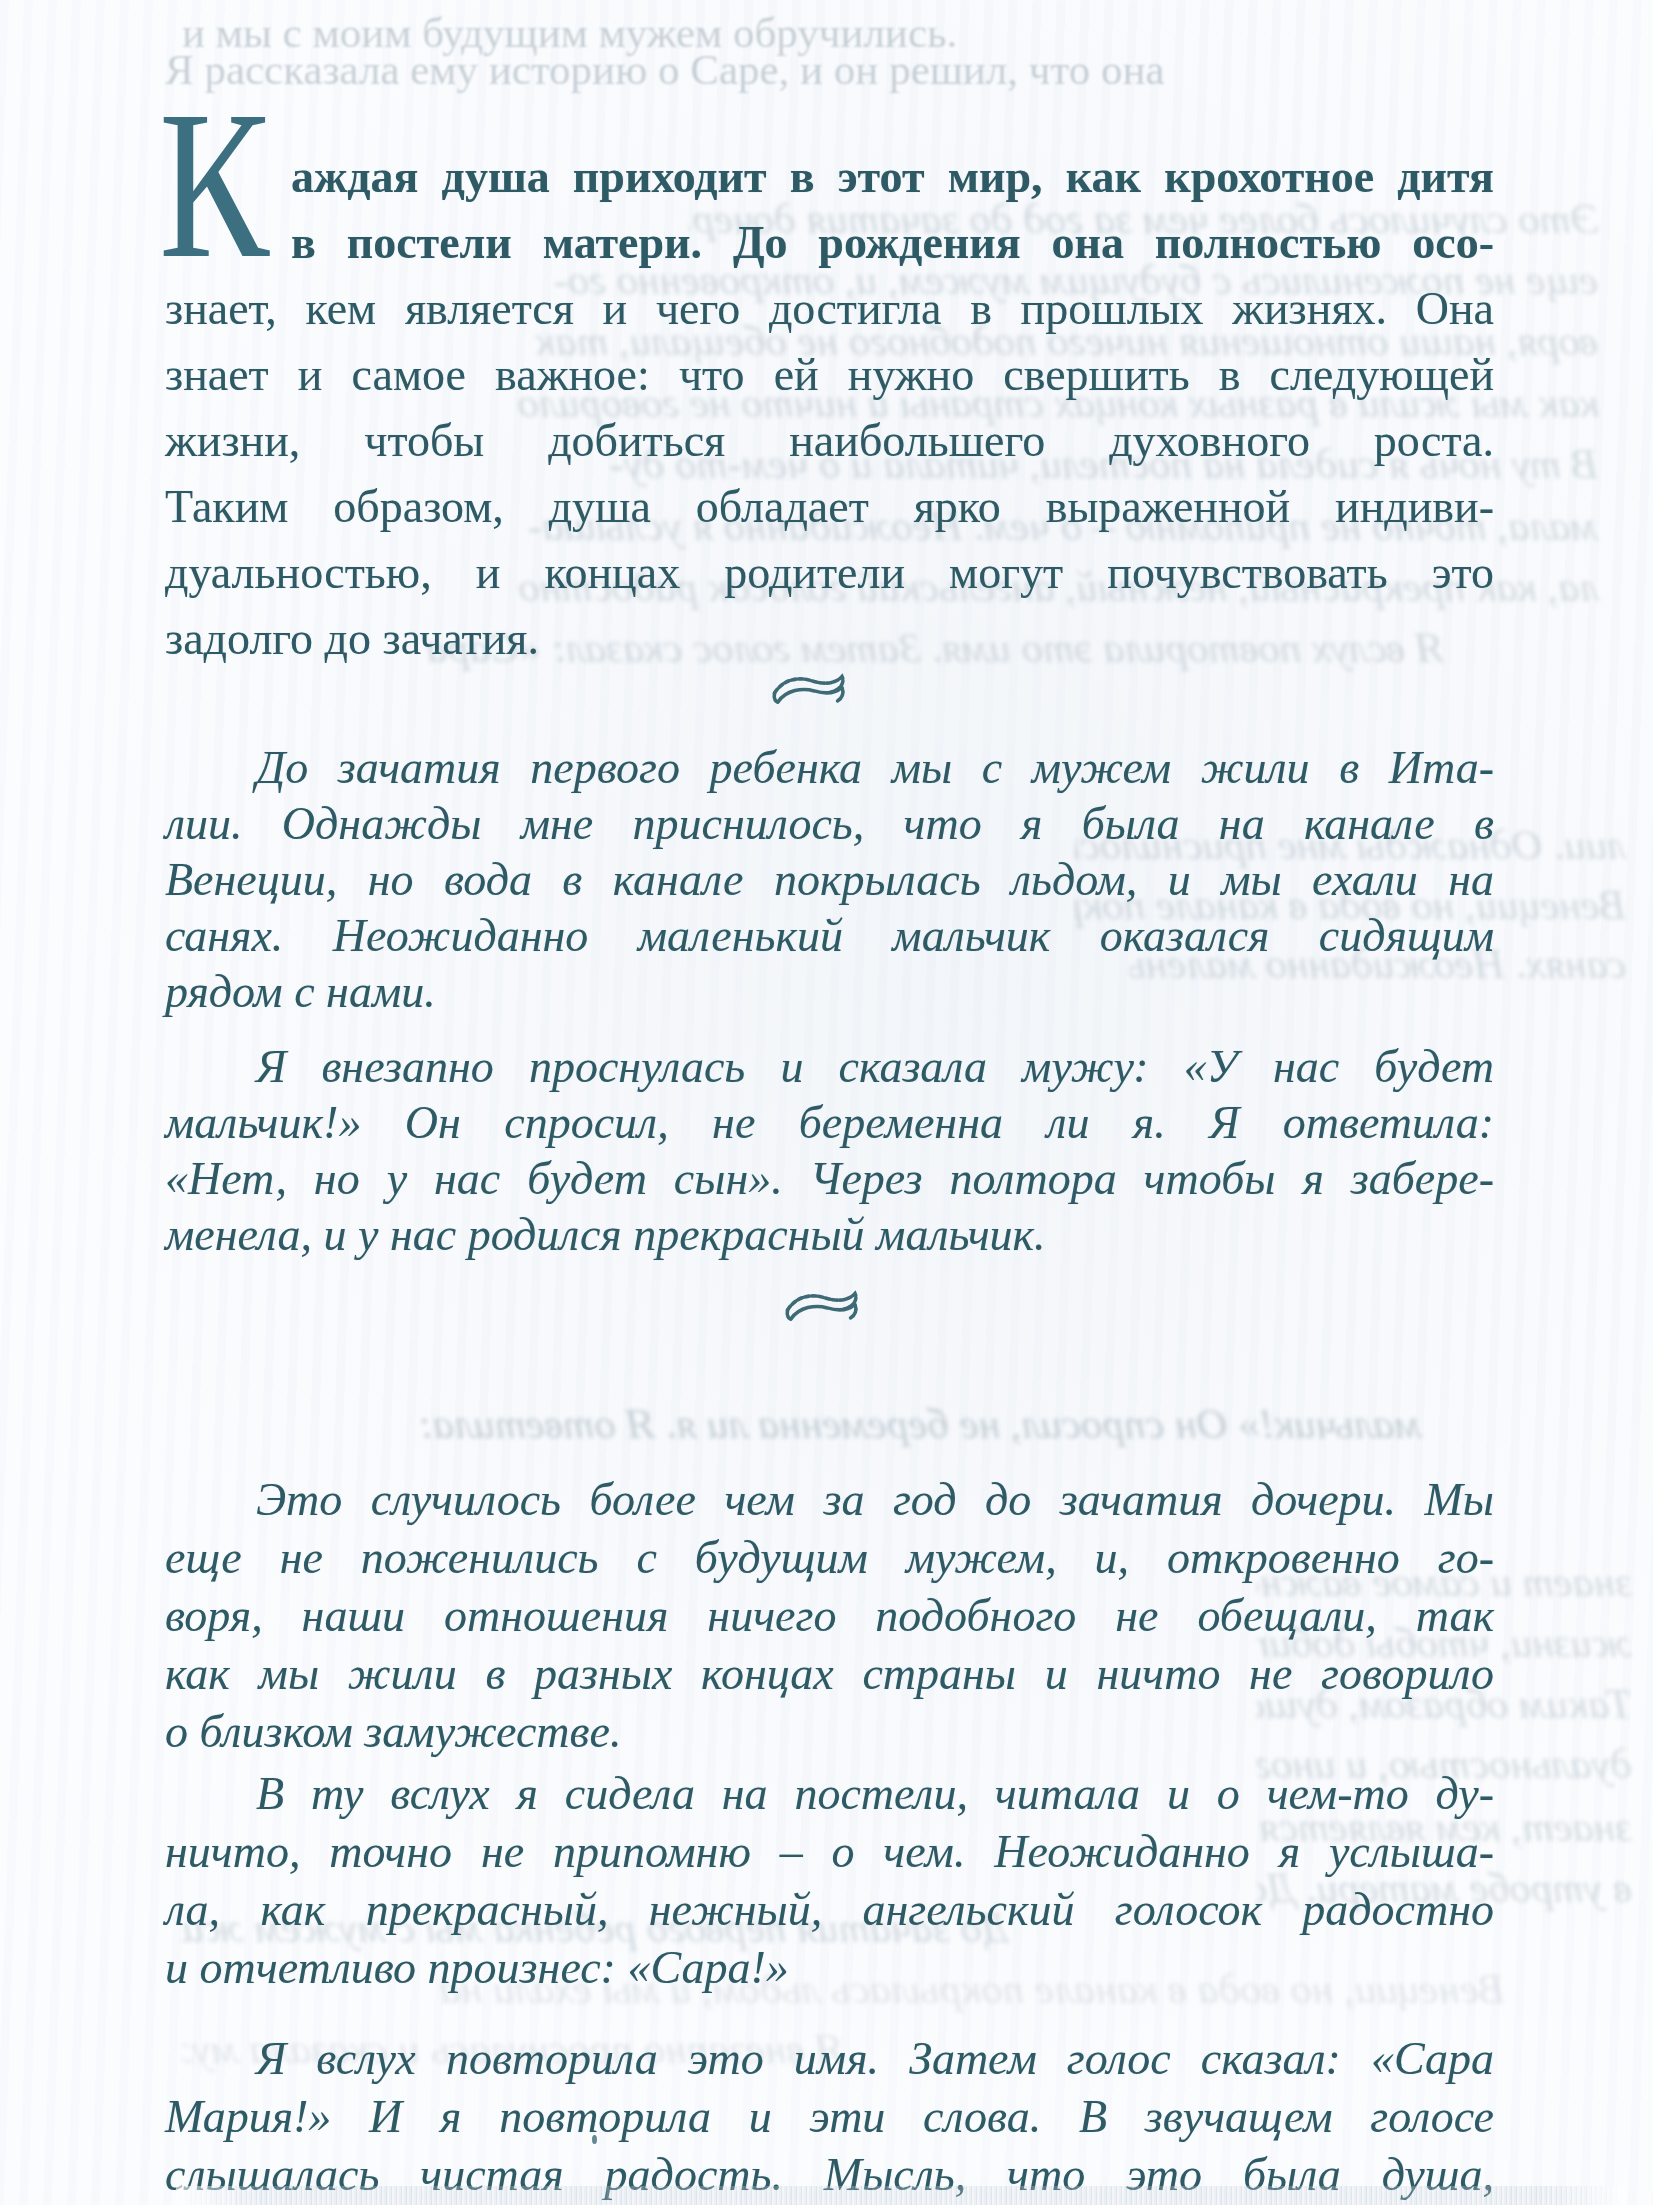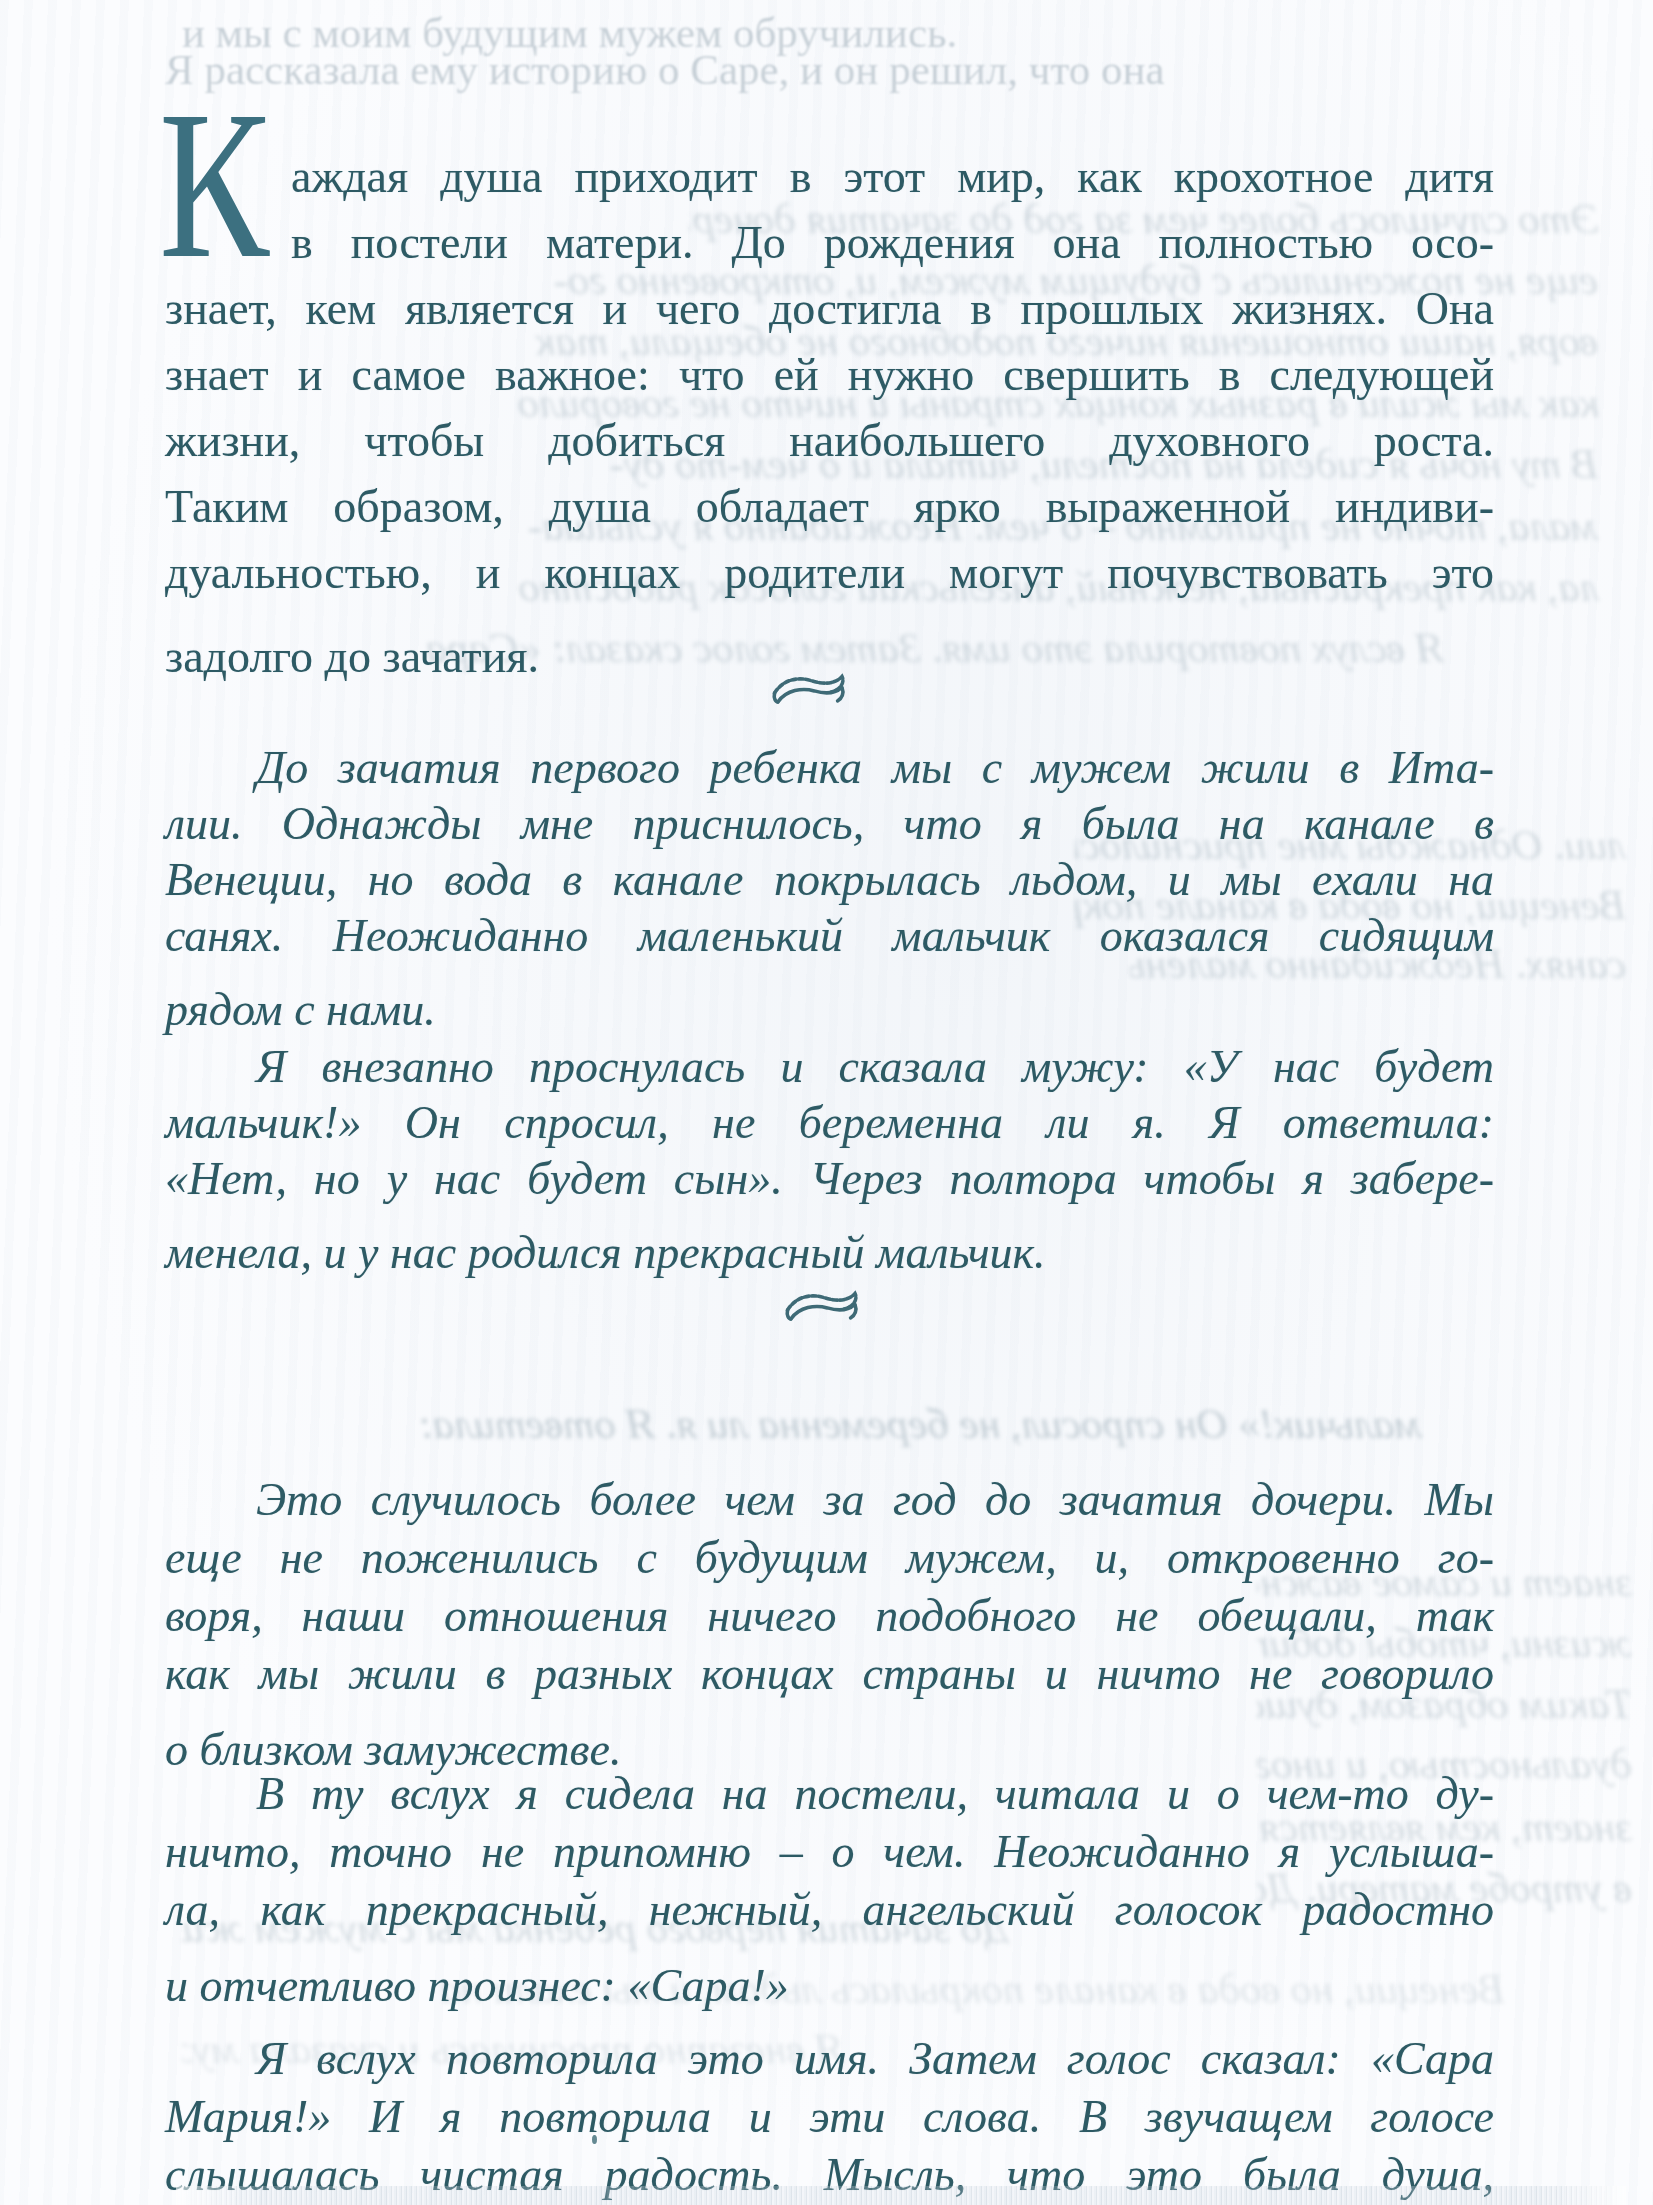--- a/index.html
+++ b/index.html
@@ -27,25 +27,25 @@
     position:absolute; left:592px; top:2135px; width:5px; height:9.4px;
     background:#3f6b77; border-radius:50%; opacity:.8;
   }
 
   .content { position:absolute; left:165px; top:0; width:1329px; color:#2d5a64; }
   .para { position:absolute; left:0; width:100%; }
   .line {
     display:block; text-align:justify; text-align-last:justify;
     text-shadow:0 0 1.1px rgba(52,102,114,0.28);
   }
-  .line.last { text-align-last:left;margin-top:18px; }
+  .line.last { text-align-last:left; }
   .roman  { font-size:46px; line-height:66px; font-style:normal; }
   .ital   { font-size:46px; line-height:56px; font-style:italic; }
   .ital2  { font-size:46px; line-height:58px; font-style:italic; }
-  .pad-dropcap { padding-left:126px; }
+  .pad-dropcap { padding-left:126px;font-weight:bold; }
   .indent { text-indent:91px; }
 
   .dropcap-box { position:absolute; left:159px; top:115px; width:132px; height:160px; }
 
   .ornament { position:absolute; opacity:.92; }
 
   
   .ghost {
     position:absolute; white-space:nowrap; overflow:hidden;
     color:#7d93a0; font-size:43px; line-height:50px; pointer-events:none;

